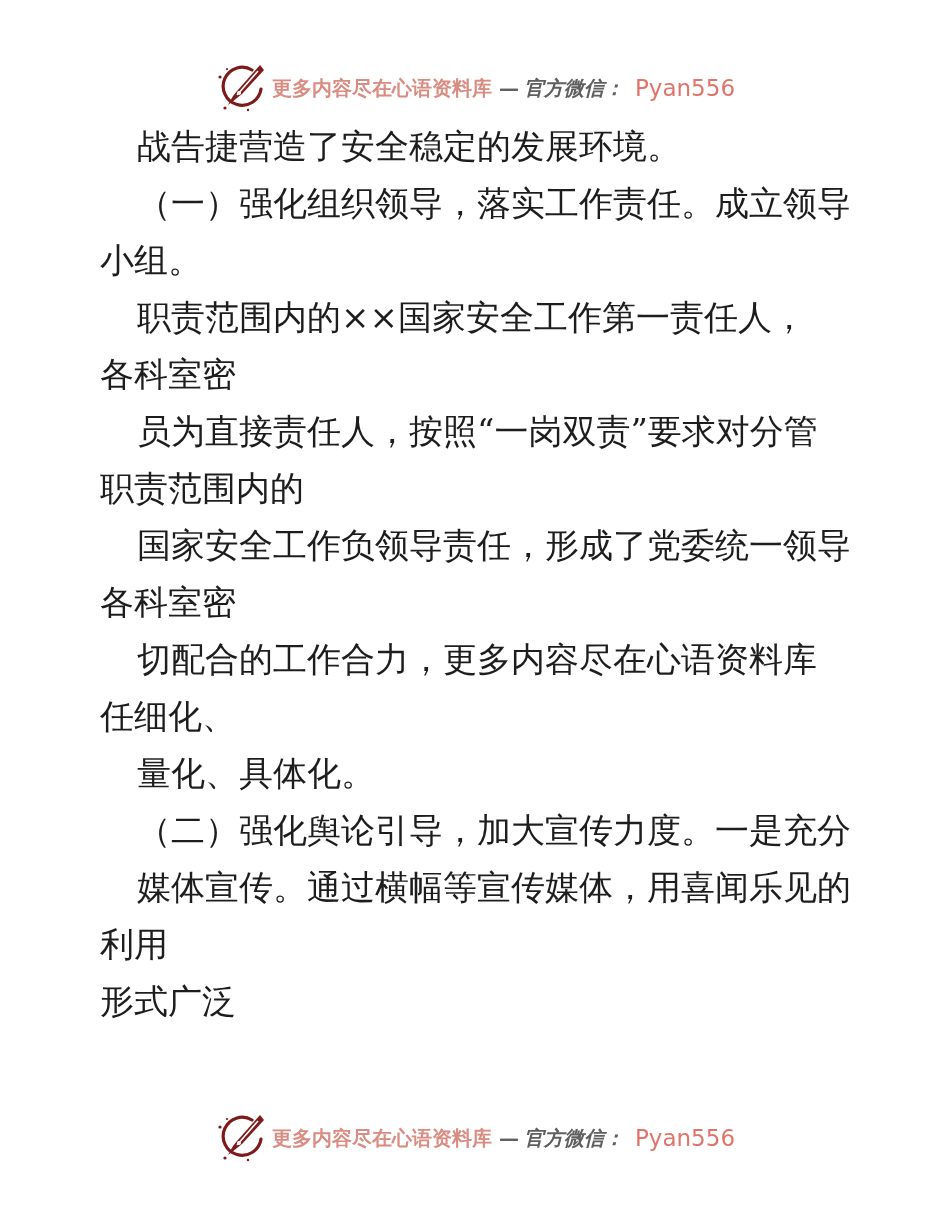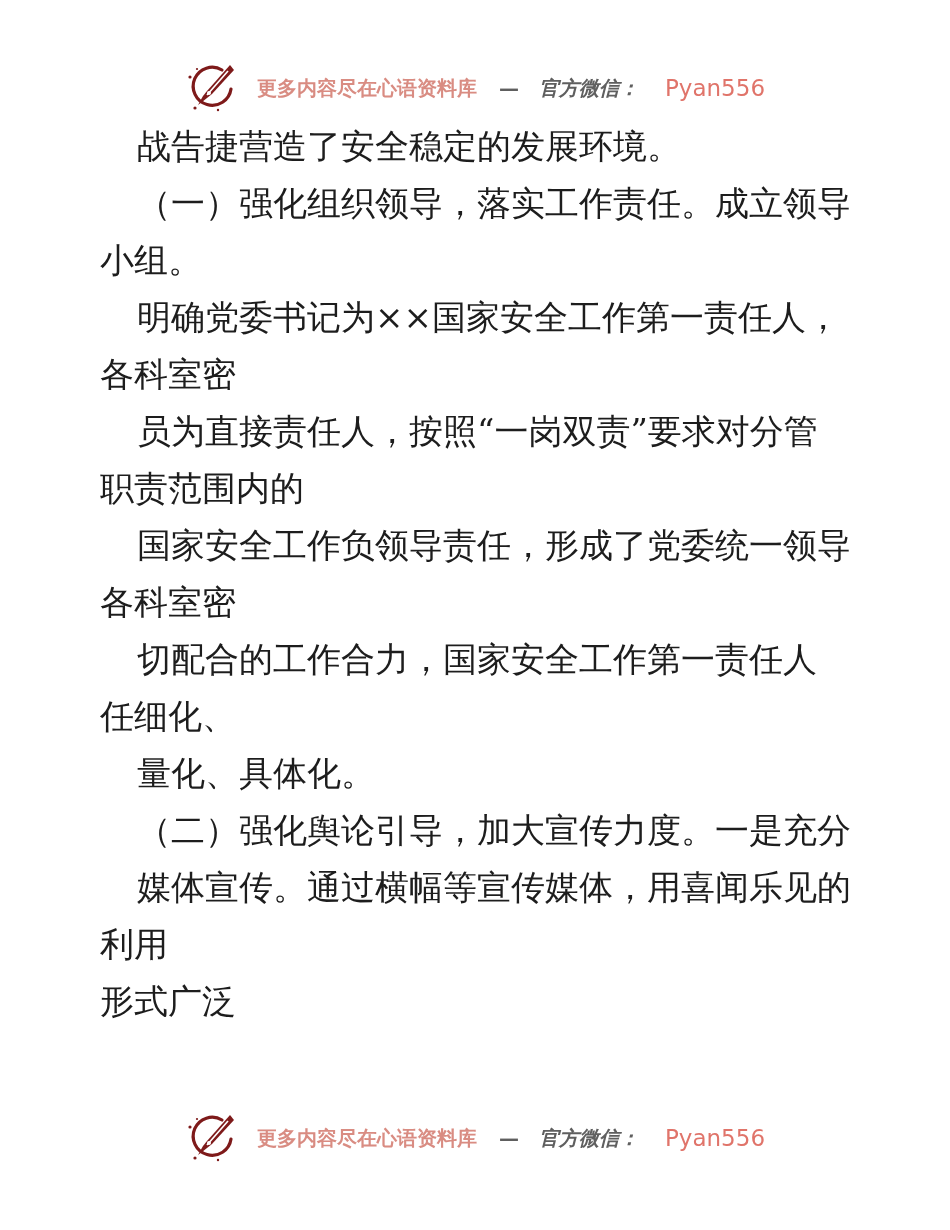--- a/index.html
+++ b/index.html
@@ -22,21 +22,21 @@
   }
   .page {
     width: 950px;
     height: 1230px;
     background: var(--background);
   }
   .watermark-row {
     display: flex;
     align-items: center;
     justify-content: center;
-    gap: 22px;
+    gap: 7px;
     height: 52px;
   }
   .watermark-header { padding-top: 0; margin-top: 62px; }
   .watermark-footer { margin-top: 82px; }
   .logo { width: 50px; height: 52px; flex: 0 0 auto; }
   .brand-text {
     color: var(--brand-salmon);
     font-size: 20px;
     font-weight: bold;
     font-family: "DejaVu Serif", "Liberation Serif", serif;
@@ -95,27 +95,27 @@
     <span class="brand-text">更多内容尽在心语资料库</span>
       <span class="separator">—</span>
       <span class="wechat-label">官方微信：</span>
       <span class="wechat-id">Pyan556</span>
   </div>
 
   <div class="document-body">
       <div class="line indent">战告捷营造了安全稳定的发展环境。</div>
       <div class="line indent">（一）强化组织领导，落实工作责任。成立领导</div>
       <div class="line">小组。</div>
-      <div class="line indent">明确党委书记为××国家安全工作第一责任人，</div>
+      <div class="line indent">职责范围内的××国家安全工作第一责任人，</div>
       <div class="line">各科室密</div>
       <div class="line indent">员为直接责任人，按照“一岗双责”要求对分管</div>
       <div class="line">职责范围内的</div>
       <div class="line indent">国家安全工作负领导责任，形成了党委统一领导</div>
       <div class="line">各科室密</div>
-      <div class="line indent">切配合的工作合力，国家安全工作第一责任人</div>
+      <div class="line indent">切配合的工作合力，更多内容尽在心语资料库</div>
       <div class="line">任细化、</div>
       <div class="line indent">量化、具体化。</div>
       <div class="line indent">（二）强化舆论引导，加大宣传力度。一是充分</div>
       <div class="line indent">媒体宣传。通过横幅等宣传媒体，用喜闻乐见的</div>
       <div class="line">利用</div>
       <div class="line">形式广泛</div>
     </div>
 
   <div class="watermark-row watermark-footer">
     <svg class="logo" viewBox="0 0 50 52" xmlns="http://www.w3.org/2000/svg">

